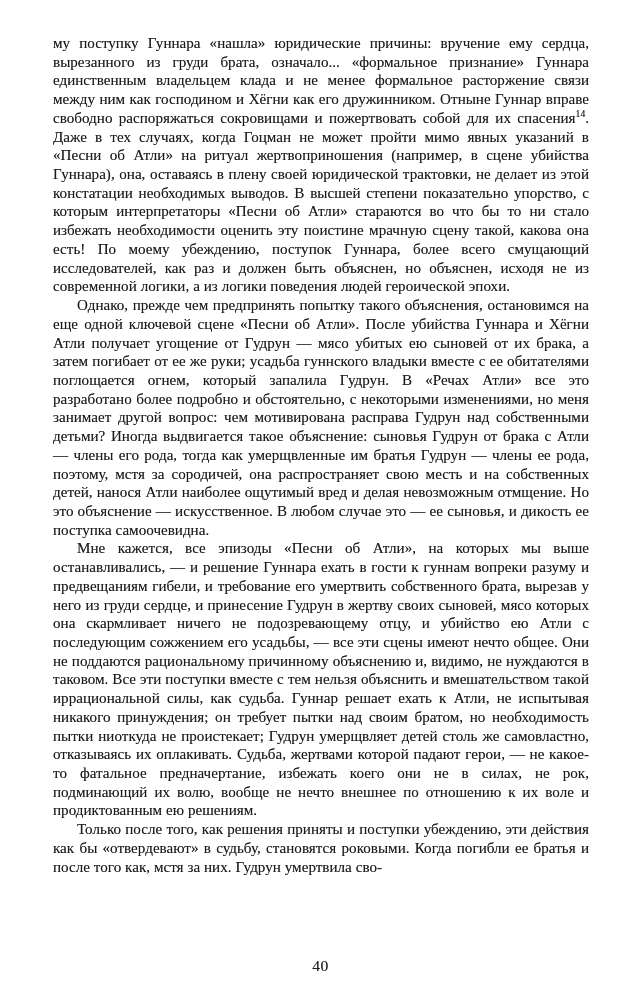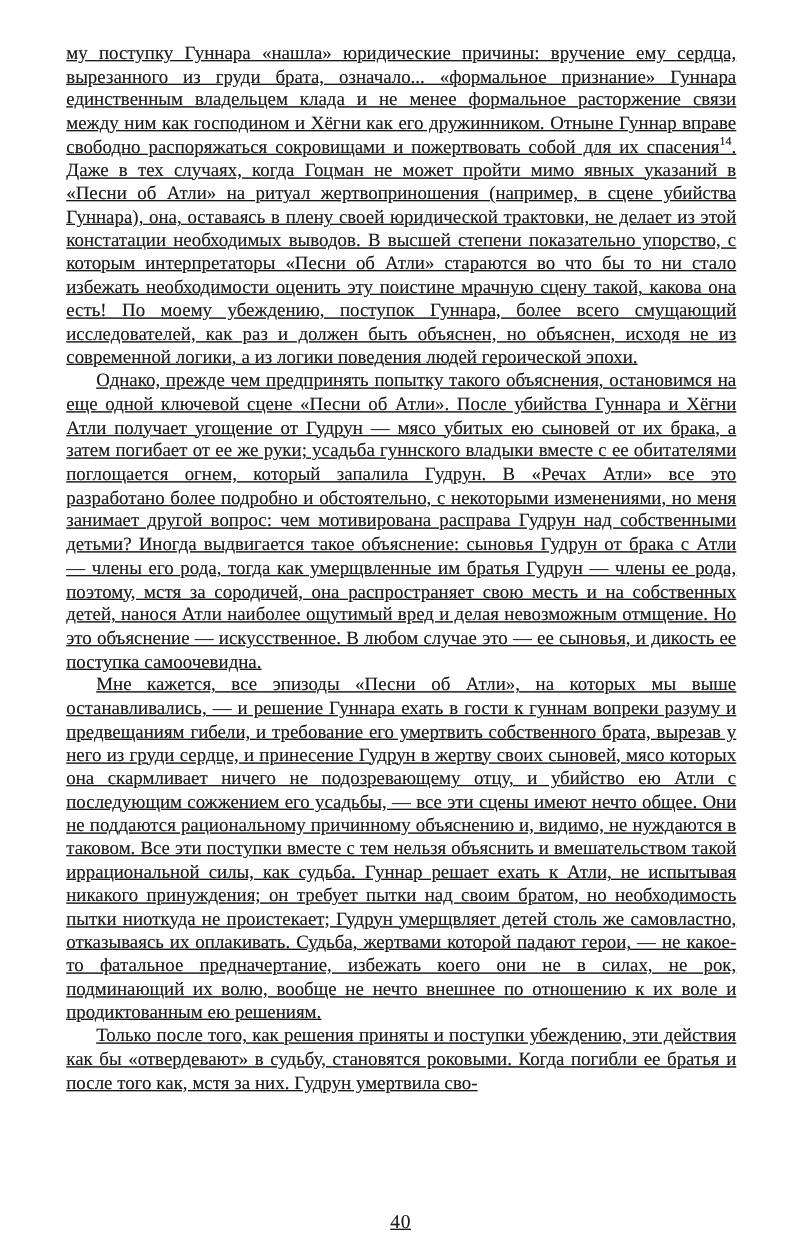--- a/index.html
+++ b/index.html
@@ -39,37 +39,35 @@
     margin: 0;
     text-indent: 24px;
     text-align: justify;
   }
   .para.no-indent {
     text-indent: 0;
   }
   
   .text-block, .folio {
     text-shadow: 0 0 0.35px rgba(20,20,20,0.45);
-    text-decoration: underline;
   }
   sup.fn {
     font-size: 9.6px;
     vertical-align: super;
     line-height: 0;
   }
   .folio {
     position: absolute;
     left: 0;
     top: 957px;
     width: 641px;
     text-align: center;
     font-size: 15.6px;
     color: #1f1f1f;
     letter-spacing: 0.5px;
-    margin-top: 12px;
   }
 </style>
 </head>
 <body>
 
 <div class="page">
 
   <div class="text-block">
 
     <p class="para no-indent"><span>му поступку Гуннара «нашла» юридические причины: вручение ему сердца, вырезанного из груди брата, означало... «формальное признание» Гуннара единственным владельцем клада и не менее формальное расторжение связи между ним как господином и Хёгни как его дружинником. Отныне Гуннар вправе свободно распоряжаться сокровищами и пожертвовать собой для их спасения</span><sup class="fn">14</sup><span>. Даже в тех случаях, когда Гоцман не может пройти мимо явных указаний в «Песни об Атли» на ритуал жертвоприношения (например, в сцене убийства Гуннара), она, оставаясь в плену своей юридической трактовки, не делает из этой констатации необходимых выводов. В высшей степени показательно упорство, с которым интерпретаторы «Песни об Атли» стараются во что бы то ни стало избежать необходимости оценить эту поистине мрачную сцену такой, какова она есть! По моему убеждению, поступок Гуннара, более всего смущающий исследователей, как раз и должен быть объяснен, но объяснен, исходя не из современной логики, а из логики поведения людей героической эпохи.</span></p>

